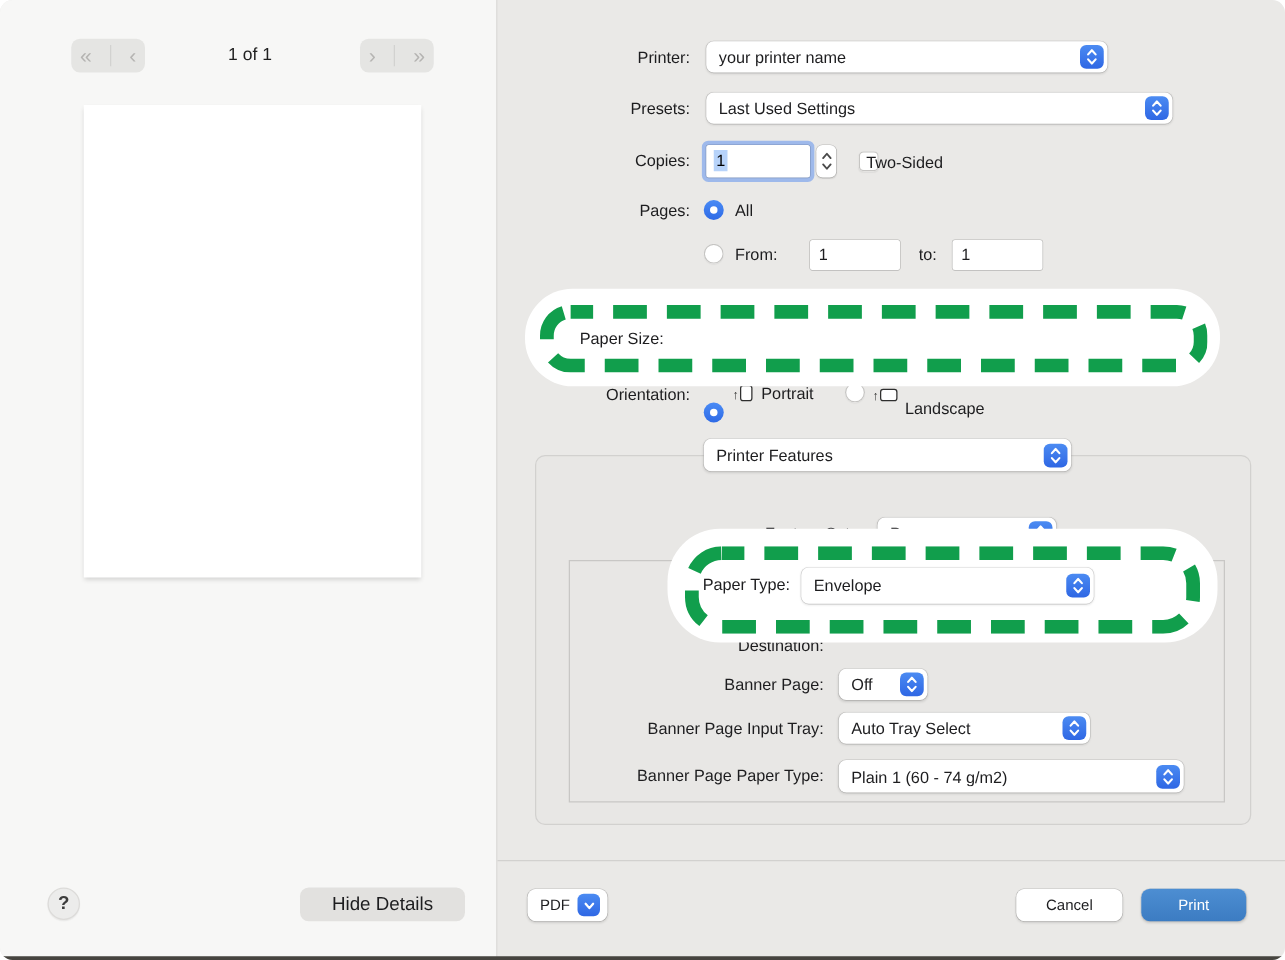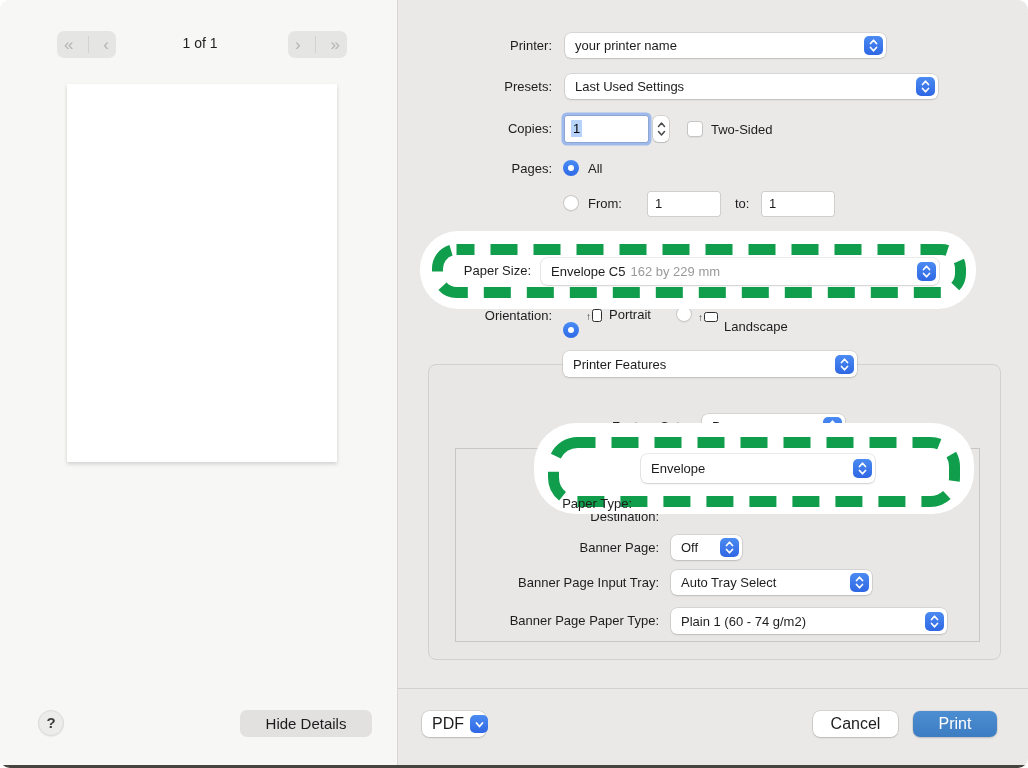--- a/index.html
+++ b/index.html
@@ -71,21 +71,21 @@
   .section-box { left:30px; top:364px; width:573px; height:296px; background:#e8e7e5;
                  border:1px solid #d2d1cf; border-radius:8px; }
   .inner-box   { left:57px; top:448px; width:525px; height:194px; border:1px solid #c8c7c5; }
 
   
   .halo { position:absolute; background:#fff; z-index:5; }
   .dash-svg { position:absolute; z-index:6; } .z7 { z-index:7; }
 
   
   .footer-sep { left:0; top:688px; width:630px; height:1px; background:#d2d1cf; }
-  .btn { border-radius:7px; font-size:16px; text-align:center; }
+  .btn { border-radius:7px; font-size:12px; text-align:center; }
   .btn.white { background:#fff; color:#1d1d1f; box-shadow:0 0 0 0.5px rgba(0,0,0,0.18), 0 1px 2px rgba(0,0,0,0.12); }
   .pdf-btn { left:24px; top:711px; width:64px; height:26px; display:flex; align-items:center; padding:0 4px 0 10px; }
   .pdf-btn .badge { width:18px; height:18px; margin-left:6px; }
   .cancel-btn { left:415px; top:711px; width:85px; height:26px; line-height:26px; }
   .print-btn { left:515px; top:711px; width:84px; height:26px; line-height:26px;
                background:linear-gradient(#4d8ed2,#3c7cc2); color:#fff;
                box-shadow:0 0 0 0.5px rgba(0,0,0,0.1), 0 1px 2px rgba(0,0,0,0.15); }
 
   .bottom-edge { position:absolute; left:0; bottom:0; width:1028px; height:3px; background:#46443f; z-index:40; }
 </style>
@@ -142,46 +142,37 @@
     <div class="abs lbl" style="left:24px; top:116px; width:130px;">Copies:</div>
     <div class="copies-field" style="left:167px;">
       <span class="sel">1</span>
     </div>
     <div class="mini-stepper" style="left:255px;">
       <svg viewBox="0 0 9 18">
           <path d="M1.5 6.5 L4.5 3 L7.5 6.5 M1.5 11.5 L4.5 15 L7.5 11.5" stroke="#4a4a4a" stroke-width="1.5" fill="none" stroke-linecap="round" stroke-linejoin="round"></path>
         </svg>
     </div>
     <div class="abs checkbox" style="left:289px; top:121px;"></div>
-    <div class="abs inline-lbl" style="left:313px; top:122px;">Two-Sided</div>
+    <div class="abs inline-lbl" style="left:295px; top:122px;">Two-Sided</div>
 
     <div class="abs lbl" style="left:24px; top:156px; width:130px;">Pages:</div>
     <div class="abs radio on" style="left:165px; top:160px;"></div>
     <div class="abs inline-lbl" style="left:190px; top:161px;">All</div>
 
     <div class="abs radio" style="left:165px; top:195px;"></div>
     <div class="abs inline-lbl" style="left:190px; top:196px;">From:</div>
     <div class="abs tfield" style="left:250px; top:192px; width:72px; height:24px;">1</div>
     <div class="abs inline-lbl" style="left:337px; top:196px;">to:</div>
     <div class="abs tfield" style="left:364px; top:192px; width:72px; height:24px;">1</div>
 
     <div class="halo" style="left:22px; top:231px; width:556px; height:78px; border-radius:38px;"></div>
     <svg class="dash-svg" style="left:34px; top:244px;" width="534" height="54" viewBox="0 0 534 54">
       <rect x="5.5" y="5.5" width="523" height="43" rx="19" fill="none" stroke="#119e4c" stroke-width="11" stroke-dasharray="27 16" stroke-dashoffset="9"></rect>
     </svg>
     <div class="abs lbl z7" style="left:49px; top:258px; width:84px;">Paper Size:</div>
-    <div class="abs select z7" style="left:143px; top:258px; width:398px; height:27px;">
-      <span>Envelope C5</span>
-      <span class="muted grow" style="margin-left:5px;">162 by 229 mm</span>
-      <span class="badge">
-        <svg viewBox="0 0 11 15">
-            <path d="M2.5 5.5 L5.5 2.2 L8.5 5.5 M2.5 9.5 L5.5 12.8 L8.5 9.5" stroke="#fff" stroke-width="1.7" fill="none" stroke-linecap="round" stroke-linejoin="round"></path>
-          </svg>
-      </span>
-    </div>
 
     <div class="abs lbl" style="left:64px; top:303px; width:90px;text-align:right;">Orientation:</div>
     <div class="abs radio on" style="left:165px; top:306px;"></div>
     <div class="abs" style="left:188px; top:306px;">
       <span class="o-arrow">↑</span><span class="o-page p"></span>
     </div>
     <div class="abs inline-lbl" style="left:211px; top:307px;">Portrait</div>
     <div class="abs radio" style="left:278px; top:306px;"></div>
     <div class="abs" style="left:300px; top:307px;">
       <span class="o-arrow">↑</span><span class="o-page l"></span>
@@ -207,21 +198,21 @@
           </svg>
       </span>
     </div>
 
     <div class="abs inner-box"></div>
 
     <div class="halo" style="left:136px; top:423px; width:440px; height:91px; border-radius:42px;"></div>
     <svg class="dash-svg" style="left:150px; top:437px;" width="412" height="70" viewBox="0 0 412 70">
       <rect x="5.5" y="5.5" width="401" height="59" rx="24" fill="none" stroke="#119e4c" stroke-width="11" stroke-dasharray="27 16" stroke-dashoffset="9"></rect>
     </svg>
-    <div class="abs lbl z7" style="left:164px; top:455px; width:70px;margin-top:36px;">Paper Type:</div>
+    <div class="abs lbl z7" style="left:164px; top:455px; width:70px;">Paper Type:</div>
     <div class="abs select z7" style="left:243px; top:454px; width:234px; height:29px;">
       <span class="grow">Envelope</span>
       <span class="badge">
         <svg viewBox="0 0 11 15">
             <path d="M2.5 5.5 L5.5 2.2 L8.5 5.5 M2.5 9.5 L5.5 12.8 L8.5 9.5" stroke="#fff" stroke-width="1.7" fill="none" stroke-linecap="round" stroke-linejoin="round"></path>
           </svg>
       </span>
     </div>
 
     <div class="abs lbl" style="left:66px; top:504px; width:195px;">Destination:</div>

